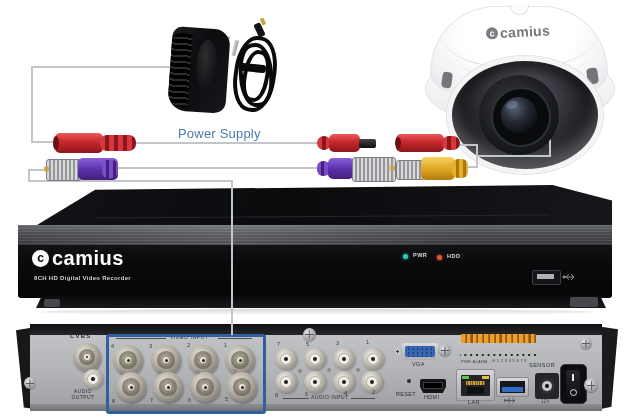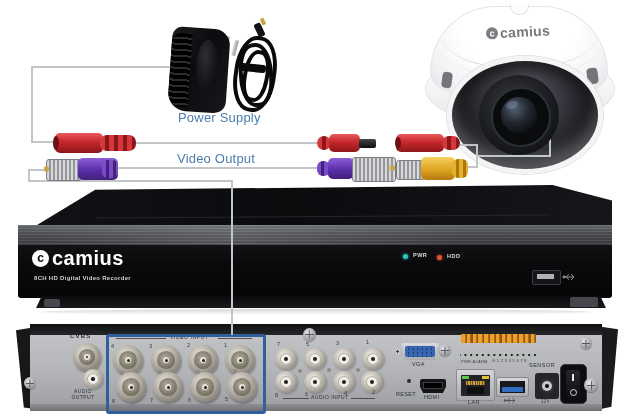--- a/index.html
+++ b/index.html
@@ -196,22 +196,21 @@
   <div class="wire" style="left:476px;top:144px;width:2px;height:24px"></div>
   <div class="wire" style="left:476px;top:155px;width:75px;height:2px"></div>
   <div class="wire" style="left:549px;top:131px;width:2px;height:26px"></div>
   <div class="wire" style="left:464px;top:166px;width:14px;height:2px"></div>
   <div class="wire" style="left:116px;top:167px;width:202px;height:2px"></div>
   <div class="wire" style="left:28px;top:169px;width:22px;height:2px"></div>
   <div class="wire" style="left:28px;top:169px;width:2px;height:13px"></div>
   <div class="wire" style="left:28px;top:180px;width:205px;height:2px"></div>
   <div class="wire" style="left:231px;top:180px;width:2px;height:155px;z-index:30"></div>
 
-  <div class="dlabel" style="left:178px;top:110px">Power Supply</div>
-  <div class="dlabel" style="left:177px;top:151px">Video Output</div>
+  <div class="dlabel" style="left:178px;top:126px">Power Supply</div>
 
   <div class="prong" style="left:224px;top:36px"></div>
   <div class="prong" style="left:233px;top:40px"></div>
   <div class="ad-body"></div>
   <div class="ad-ribs"></div>
   <div class="ad-shine"></div>
   <div class="cordloop" style="left:234px;top:36px;width:34px;height:68px;transform:rotate(8deg)"></div>
   <div class="cordloop" style="left:239px;top:43px;width:26px;height:56px;transform:rotate(-4deg)"></div>
   <div class="cordloop" style="left:243px;top:50px;width:18px;height:44px;transform:rotate(10deg)"></div>
   <div class="cordtie"></div>

